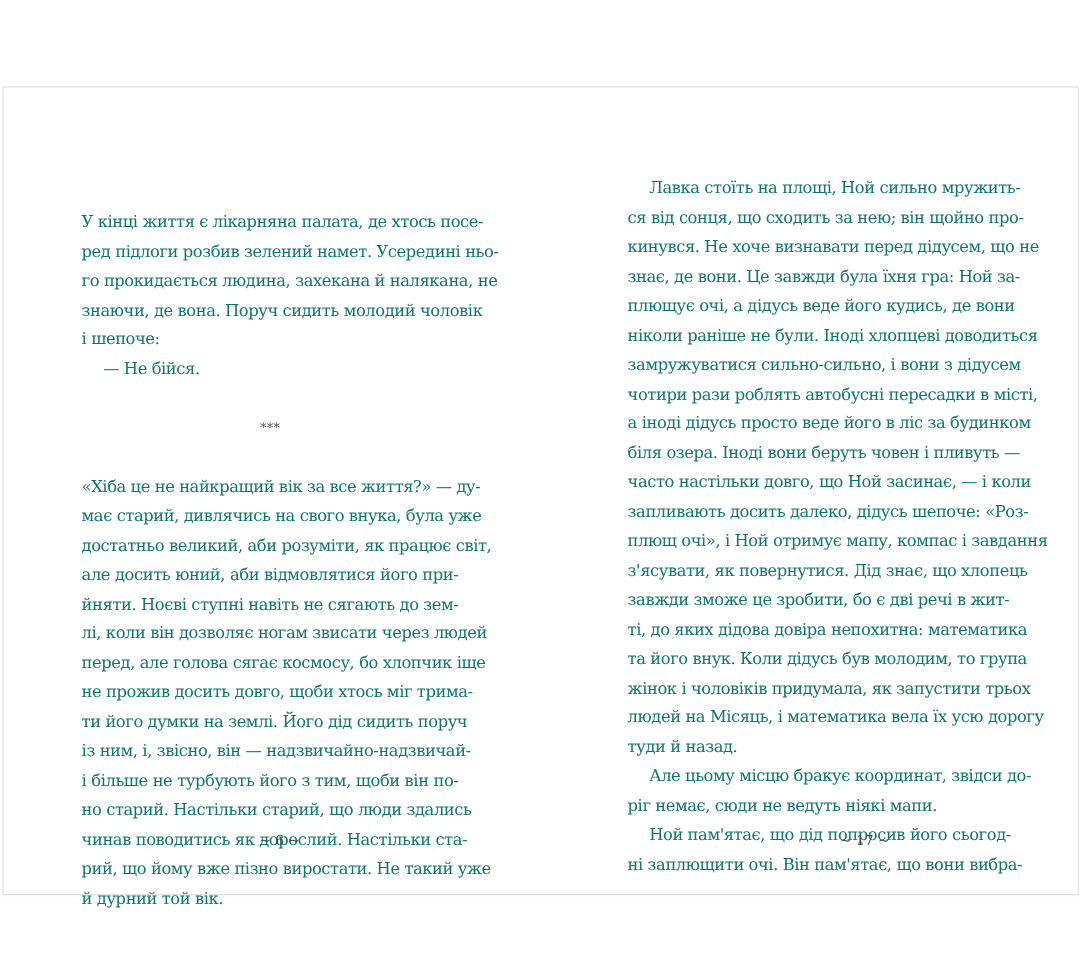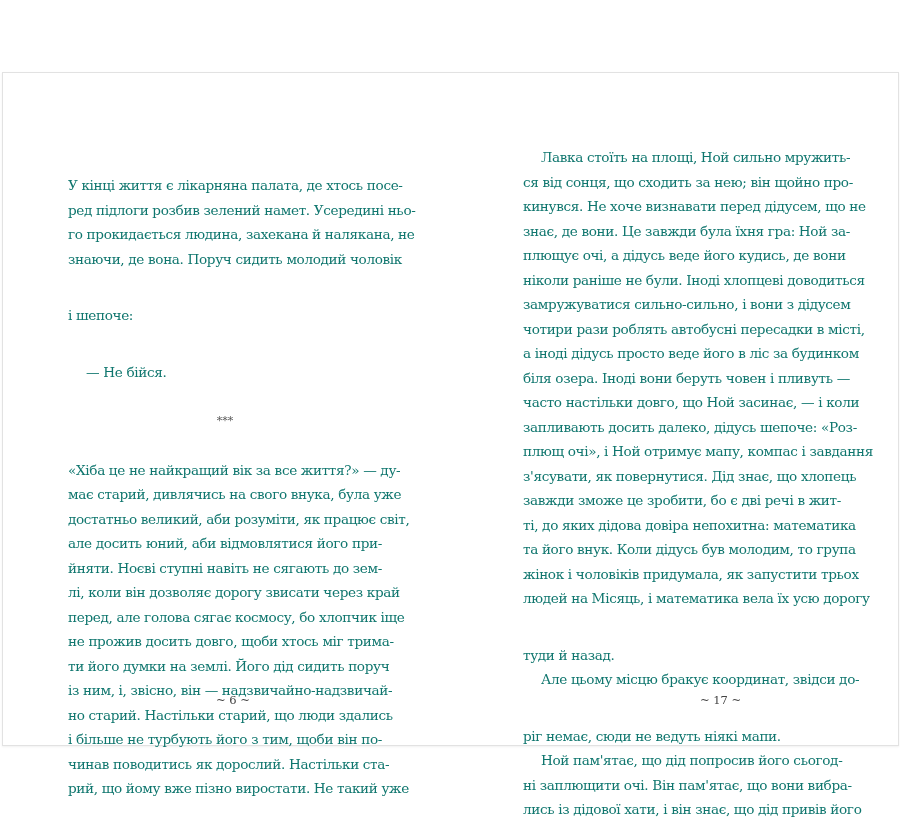--- a/index.html
+++ b/index.html
@@ -8,21 +8,21 @@
     .spread { position: absolute; left: 2px; top: 72px; width: 895px; height: 672px;
               border: 1px solid #e2e2e2; box-shadow: 0 1px 2px rgba(0,0,0,0.06); background: #fff; }
     .page { position: absolute; top: 0; height: 100%; }
     .page-left { left: 0; width: 448px; }
     .page-right { left: 448px; width: 447px; }
     .col { position: absolute; }
     .page-left .col { left: 65px; width: 314px; top: 100px; }
     .page-right .col { left: 72px; width: 312px; top: 72px; }
     .line { display: block; height: 24.5px; line-height: 24.5px; font-size: 13.6px; color: #0f766e;
             text-align: justify; text-align-last: justify; white-space: nowrap; letter-spacing: -0.35px; }
-    .line.last { text-align-last: left; margin-top: 32px; }
+    .line.last { text-align-last: left; }
     .line.indent { text-indent: 18px; }
     .line.space { height: 24.5px; }
     .sep { display: block; height: 24.5px; line-height: 24.5px; text-align: center; font-size: 11px;
            color: #555; letter-spacing: 0; }
     .folio { position: absolute; top: 620px; font-size: 11.5px; color: #444;
              font-family: "DejaVu Serif", serif; letter-spacing: 0; }
     .page-left .folio { left: 213px; }
     .page-right .folio { left: 208px; margin-left: 41px; }
   </style>
 </head>
@@ -38,27 +38,27 @@
         <span class="line last">і шепоче:</span>
         <span class="line last indent">— Не бійся.</span>
         <span class="line space"></span>
         <span class="sep">***</span>
         <span class="line space"></span>
         <span class="line">«Хіба це не найкращий вік за все життя?» — ду-</span>
         <span class="line">має старий, дивлячись на свого внука, була уже</span>
         <span class="line">достатньо великий, аби розуміти, як працює світ,</span>
         <span class="line">але досить юний, аби відмовлятися його при-</span>
         <span class="line">йняти. Ноєві ступні навіть не сягають до зем-</span>
-        <span class="line">лі, коли він дозволяє дорогу звисати через край</span>
+        <span class="line">лі, коли він дозволяє ногам звисати через людей</span>
         <span class="line">перед, але голова сягає космосу, бо хлопчик іще</span>
         <span class="line">не прожив досить довго, щоби хтось міг трима-</span>
         <span class="line">ти його думки на землі. Його дід сидить поруч</span>
         <span class="line">із ним, і, звісно, він — надзвичайно-надзвичай-</span>
+        <span class="line">і більше не турбують його з тим, щоби він по-</span>
         <span class="line">но старий. Настільки старий, що люди здались</span>
-        <span class="line">і більше не турбують його з тим, щоби він по-</span>
         <span class="line">чинав поводитись як дорослий. Настільки ста-</span>
         <span class="line">рий, що йому вже пізно виростати. Не такий уже</span>
         <span class="line last">й дурний той вік.</span>
       </div>
     <div class="folio">~ 6 ~</div>
   </div>
   <div class="page page-right">
     <div class="col" id="right-col">
         <span class="line indent">Лавка стоїть на площі, Ной сильно мружить-</span>
         <span class="line">ся від сонця, що сходить за нею; він щойно про-</span>
@@ -77,17 +77,16 @@
         <span class="line">завжди зможе це зробити, бо є дві речі в жит-</span>
         <span class="line">ті, до яких дідова довіра непохитна: математика</span>
         <span class="line">та його внук. Коли дідусь був молодим, то група</span>
         <span class="line">жінок і чоловіків придумала, як запустити трьох</span>
         <span class="line">людей на Місяць, і математика вела їх усю дорогу</span>
         <span class="line last">туди й назад.</span>
         <span class="line indent">Але цьому місцю бракує координат, звідси до-</span>
         <span class="line last">ріг немає, сюди не ведуть ніякі мапи.</span>
         <span class="line indent">Ной пам'ятає, що дід попросив його сьогод-</span>
         <span class="line">ні заплющити очі. Він пам'ятає, що вони вибра-</span>
-        <span class="line">лись із дідової хати, і він знає, що дід привів його</span>
       </div>
     <div class="folio">~ 17 ~</div>
   </div>
 </div>
 
 </body></html>

